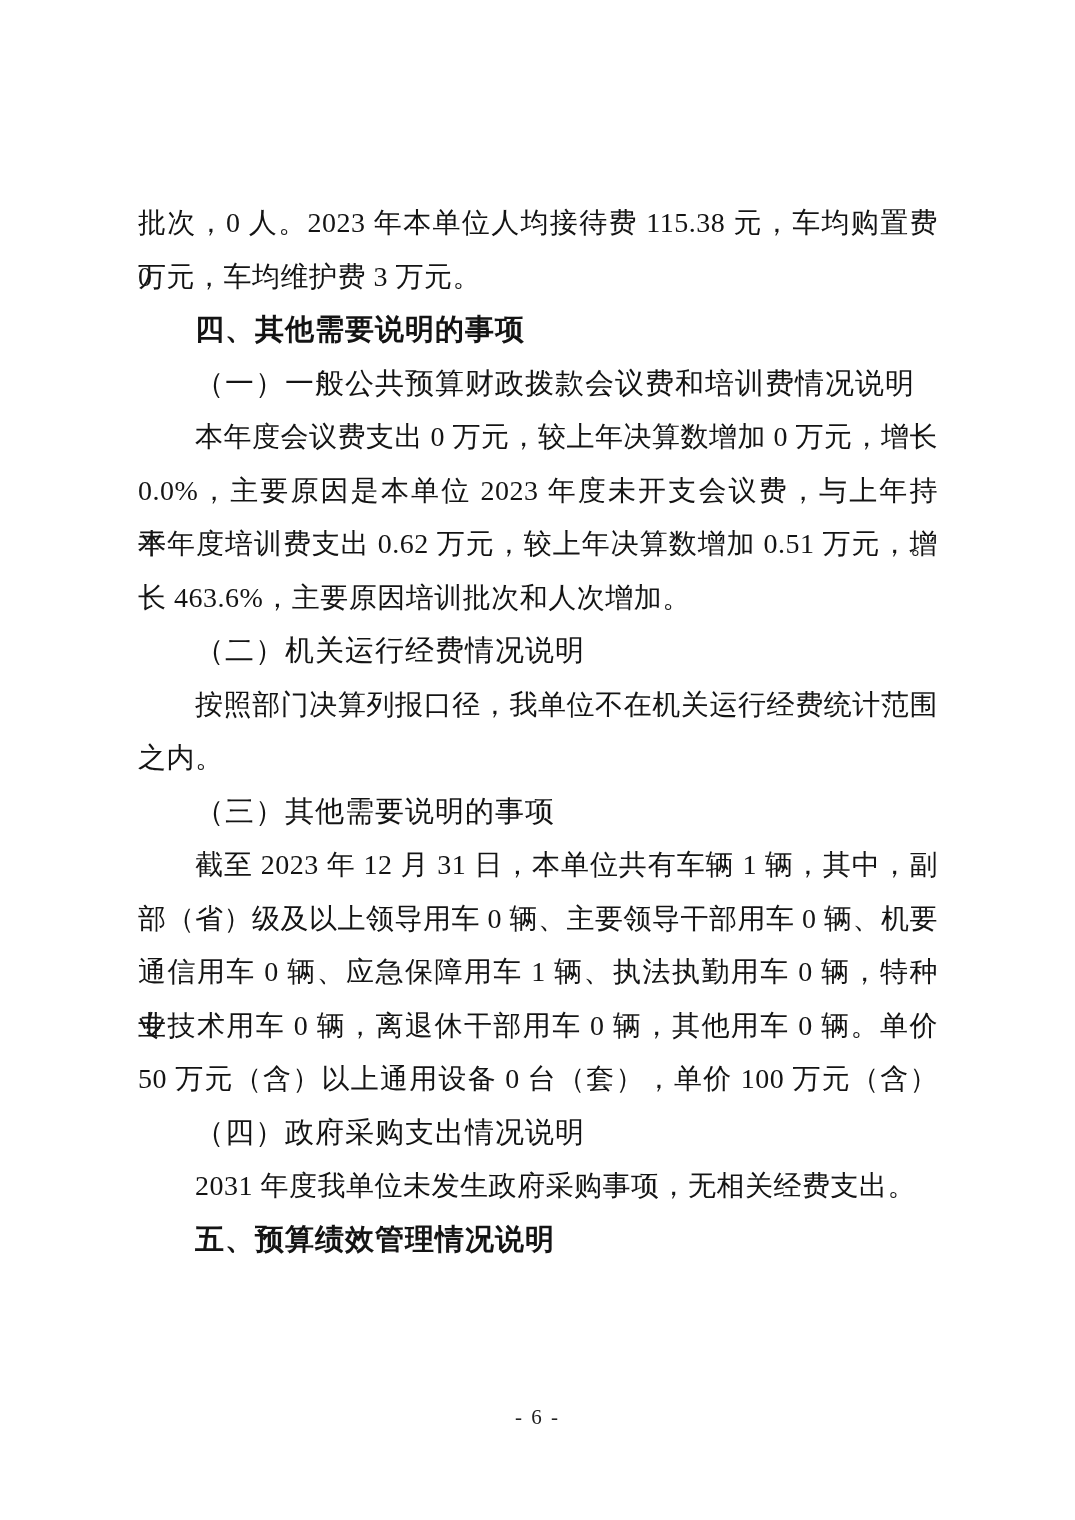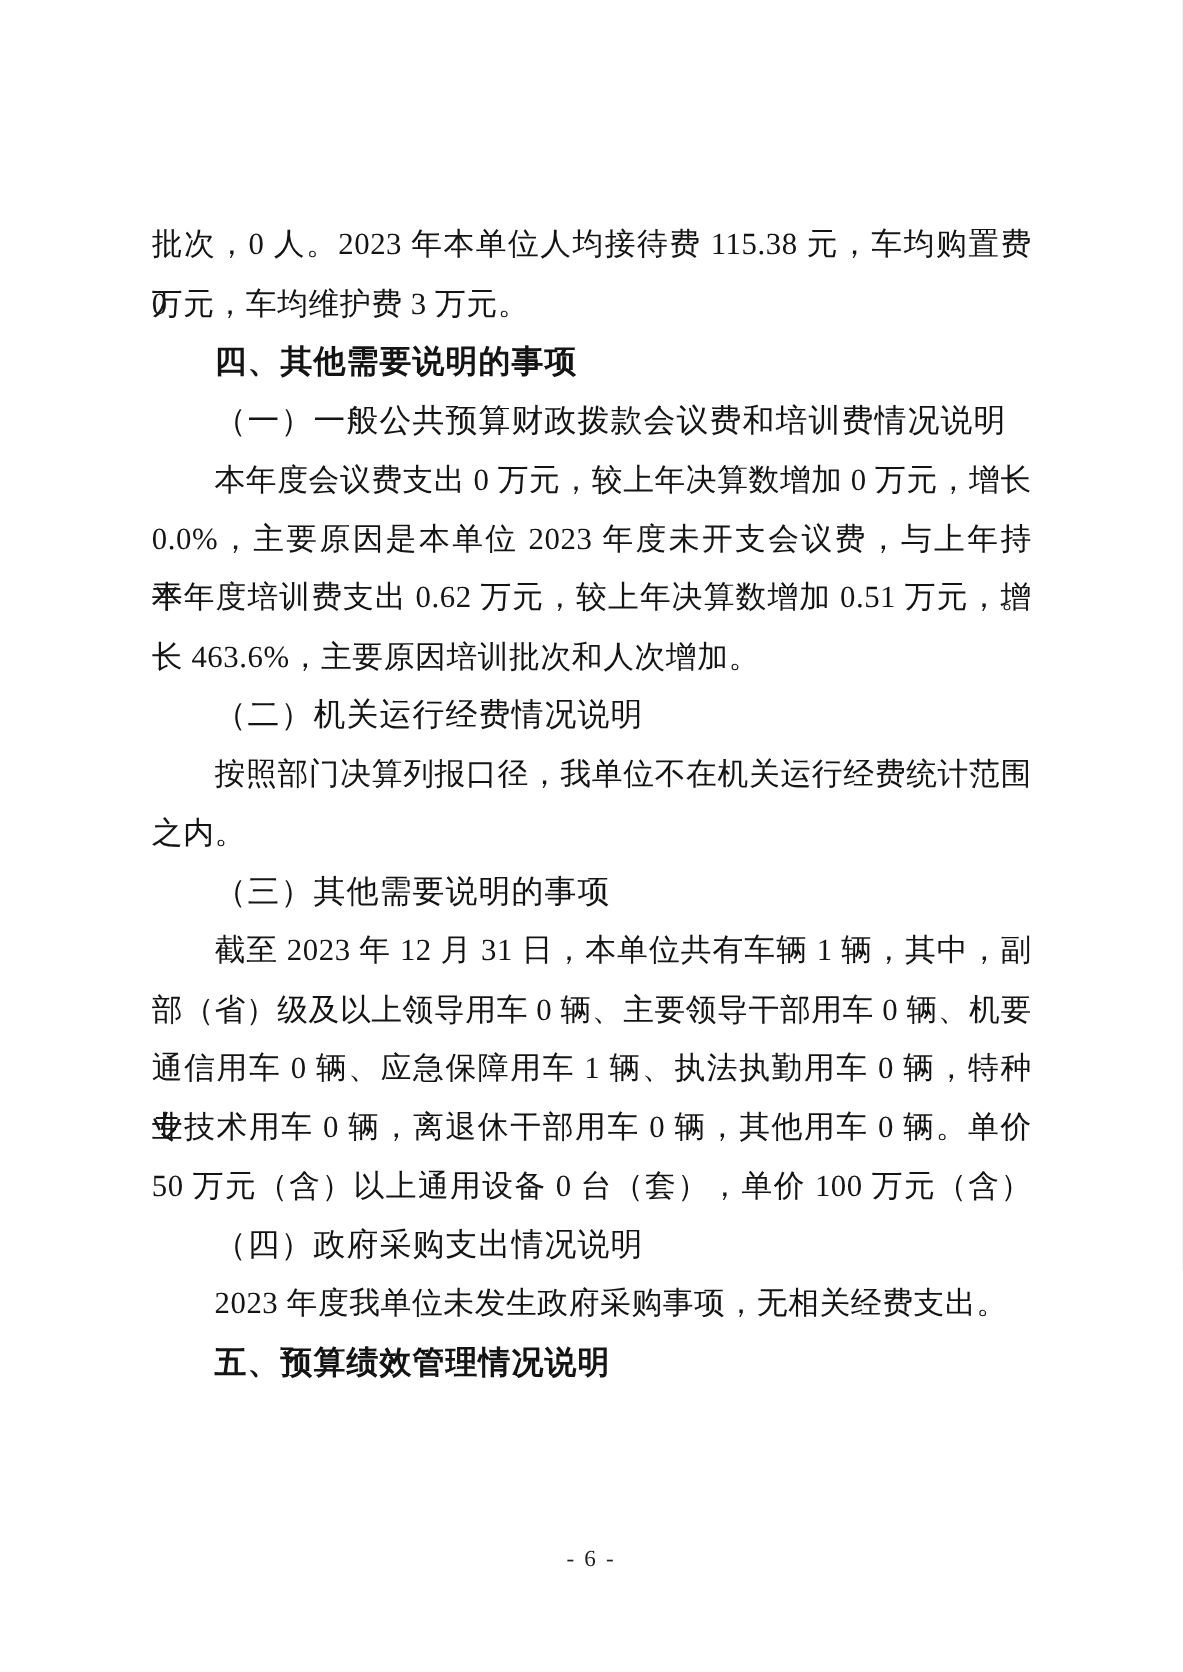--- a/index.html
+++ b/index.html
@@ -95,20 +95,20 @@
         <div class="line full indent">截至 2023 年 12 月 31 日，本单位共有车辆 1 辆，其中，副</div>
         <div class="line full">部（省）级及以上领导用车 0 辆、主要领导干部用车 0 辆、机要</div>
         <div class="line full">通信用车 0 辆、应急保障用车 1 辆、执法执勤用车 0 辆，特种专</div>
         <div class="line full">业技术用车 0 辆，离退休干部用车 0 辆，其他用车 0 辆。单价</div>
         <div class="line full">50 万元（含）以上通用设备 0 台（套），单价 100 万元（含）</div>
       </div>
       <div class="block heading-minor">
         <div class="line indent">（四）政府采购支出情况说明</div>
       </div>
       <div class="block paragraph">
-        <div class="line indent">2023 年度我单位未发生政府采购事项，无相关经费支出。</div>
+        <div class="line indent">2031 年度我单位未发生政府采购事项，无相关经费支出。</div>
       </div>
       <div class="block heading-major">
         <div class="line indent">五、预算绩效管理情况说明</div>
       </div>
     </div>
   <div class="footer">- 6 -</div>
 </div>
 
 </body></html>

